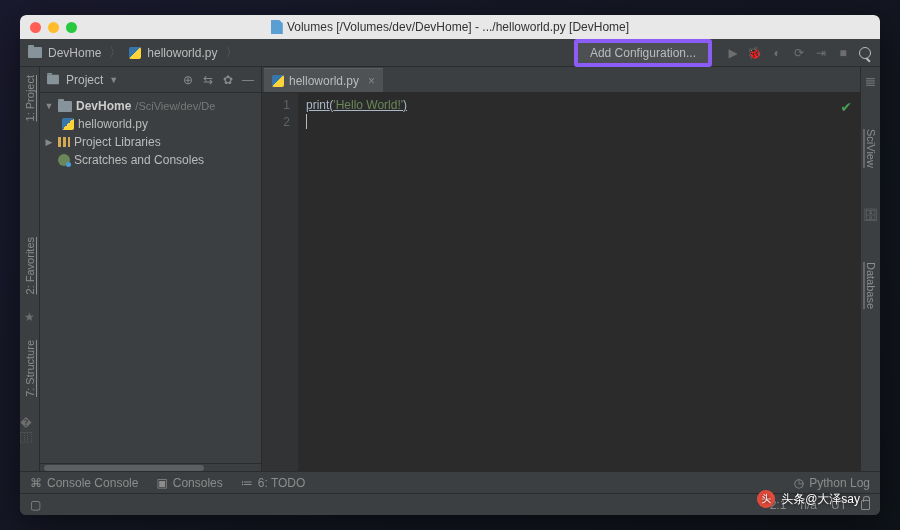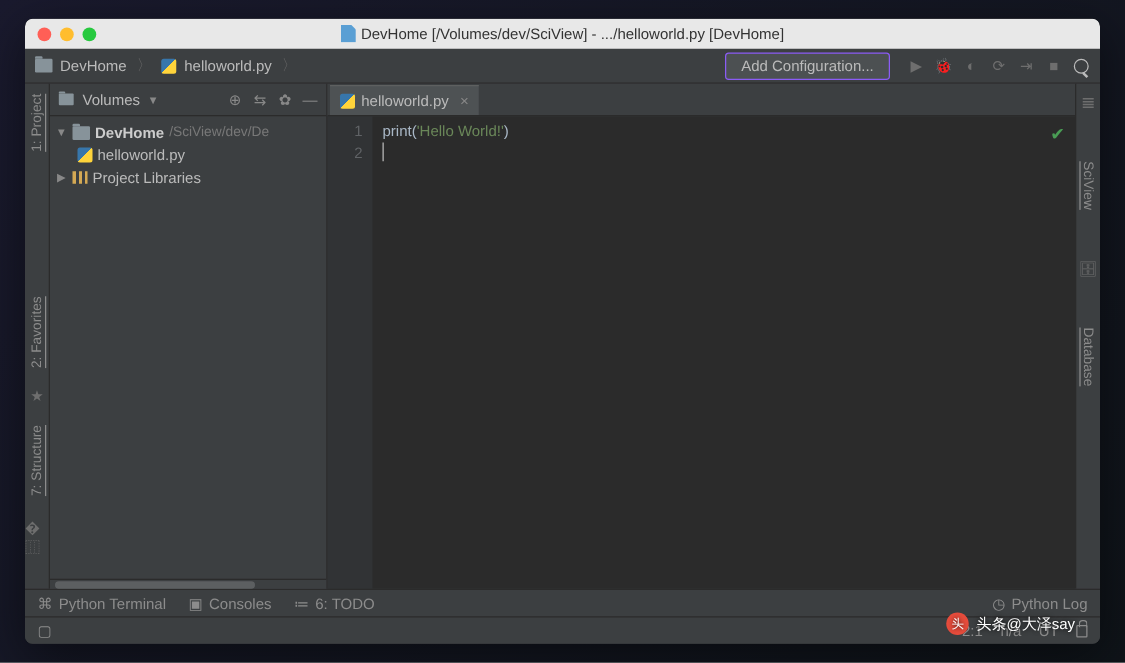--- a/index.html
+++ b/index.html
@@ -11,21 +11,21 @@
 .light.red { background: #ff5f56; } .light.yellow { background: #ffbd2e; } .light.green { background: #27c93f; }
 .title { position: absolute; left: 50%; transform: translateX(-50%); color: #333; font-size: 12px; display: flex; align-items: center; gap: 4px; }
 .title-icon { width: 12px; height: 14px; background: #5a9fd4; clip-path: polygon(0 0, 70% 0, 100% 25%, 100% 100%, 0 100%); }
 .navbar { background: #3c3f41; height: 28px; border-bottom: 1px solid #2b2b2b; display: flex; align-items: center; padding: 0 8px; gap: 6px; }
 .folder-icon { width: 14px; height: 11px; background: #87939a; border-radius: 1px; position: relative; }
 .folder-icon::before { content:''; position:absolute; top:-2px; left:0; width:6px; height:2px; background:#87939a; border-radius:1px 1px 0 0; }
 .py-icon { width: 12px; height: 12px; background: linear-gradient(135deg, #3776ab 50%, #ffd43b 50%); border-radius: 2px; }
 .nav-text { color: #bbb; }
 .nav-sep { color: #666; margin: 0 2px; }
 .spacer { flex: 1; }
-.add-config { background: #4c5052; border: 1px solid #8b5cf6; color: #bbb; padding: 3px 12px; border-radius: 3px; cursor: pointer; }
+.add-config { background: #4c5052; border: 4px solid #8b5cf6; color: #bbb; padding: 3px 12px; border-radius: 3px; cursor: pointer; }
 .toolbar-icons { display: flex; gap: 8px; margin-left: 8px; align-items: center; }
 .tb-icon { width: 14px; height: 14px; color: #6e6e6e; cursor: pointer; display:flex; align-items:center; justify-content:center; }
 .search-icon::before { content:''; width:10px; height:10px; border:1.5px solid #bbb; border-radius:50%; display:block; position:relative; }
 .search-icon::after { content:''; width:5px; height:1.5px; background:#bbb; position:absolute; transform: rotate(45deg) translate(7px, 3px); }
 .body { flex: 1; display: flex; min-height: 0; }
 .left-gutter { width: 20px; background: #3c3f41; border-right: 1px solid #2b2b2b; display: flex; flex-direction: column; align-items: center; padding-top: 8px; gap: 16px; }
 .gutter-label { writing-mode: vertical-rl; transform: rotate(180deg); color: #8c8c8c; font-size: 11px; text-decoration: underline; cursor: pointer; }
 .gutter-icon { color: #6e6e6e; }
 .sidebar { width: 222px; background: #3c3f41; border-right: 1px solid #2b2b2b; display: flex; flex-direction: column; }
 .sidebar-header { height: 26px; display: flex; align-items: center; padding: 0 6px; gap: 6px; border-bottom: 1px solid #2b2b2b; }
@@ -44,21 +44,21 @@
 .scratch-icon { width:12px; height:12px; background:#6a8759; border-radius:50%; position:relative; }
 .scratch-icon::after{ content:''; width:5px;height:5px;background:#4a9cd6;border-radius:50%;position:absolute;bottom:-1px;right:-1px;}
 .hscroll { height:8px; background:#3c3f41; border-top:1px solid #2b2b2b; margin-top:auto; position:relative; }
 .hscroll-thumb { position:absolute; left:4px; top:1px; width:160px; height:6px; background:#5c5f61; border-radius:3px; }
 .editor-area { flex: 1; display: flex; flex-direction: column; }
 .tabs { height: 26px; background: #3c3f41; display: flex; align-items: flex-end; border-bottom: 1px solid #2b2b2b; }
 .tab { background: #4e5254; height: 24px; display: flex; align-items: center; padding: 0 8px; gap: 5px; color: #bbb; border-top: 1px solid #5e6060; margin-left:2px; }
 .tab-close { color: #888; cursor: pointer; margin-left: 4px; }
 .editor { flex: 1; background: #2b2b2b; display: flex; position: relative; font-family: "Menlo", "Consolas", monospace; font-size: 12px; }
 .gutter { width: 36px; background: #313335; color: #606366; text-align: right; padding: 4px 8px 0 0; line-height: 17px; }
-.code { flex: 1; padding: 4px 0 0 8px; color: #a9b7c6; line-height: 17px; position:relative; } .str { color: #6a8759; } .fn { color: #a9b7c6; }
+.code { flex: 1; padding: 4px 0 0 8px; color: #a9b7c6; line-height: 17px; position:relative;text-decoration:underline; } .str { color: #6a8759; } .fn { color: #a9b7c6; }
 .cursor-line { position:absolute; left:8px; top:21px; width:1px; height:15px; background:#bbb; }
 .check { position: absolute; top: 6px; right: 8px; color: #499c54; font-size: 14px; }
 .right-gutter { width: 20px; background: #3c3f41; border-left: 1px solid #2b2b2b; display:flex; flex-direction:column; align-items:center; padding-top:8px; gap:40px;}
 .bottombar { height: 22px; background: #3c3f41; border-top: 1px solid #2b2b2b; display: flex; align-items: center; padding: 0 10px; gap: 18px; color: #8c8c8c; font-size: 11px; }
 .bb-item { display: flex; align-items: center; gap: 5px; cursor: pointer; }
 .bb-underline { }
 .statusbar { height: 22px; background: #3c3f41; border-top: 1px solid #2b2b2b; display: flex; align-items: center; padding: 0 10px; color: #8c8c8c; font-size: 11px; }
 .status-right { margin-left: auto; display: flex; gap: 14px; align-items: center; }
 .lock-icon { width:9px; height:10px; border:1px solid #8c8c8c; border-radius:1px; position:relative; }
 .lock-icon::before { content:''; position:absolute; top:-5px; left:1px; width:5px; height:5px; border:1px solid #8c8c8c; border-bottom:none; border-radius:3px 3px 0 0;}
@@ -70,21 +70,21 @@
 
 <div class="window">
   <div class="titlebar">
     <div class="traffic-lights">
       <div class="light red"></div>
       <div class="light yellow"></div>
       <div class="light green"></div>
     </div>
     <div class="title">
       <span class="title-icon"></span>
-      <span>DevHome [/Volumes/dev/SciView] - .../helloworld.py [DevHome]</span>
+      <span>Volumes [/Volumes/dev/DevHome] - .../helloworld.py [DevHome]</span>
     </div>
   </div>
 
   <div class="navbar">
     <span class="folder-icon"></span>
     <span class="nav-text">DevHome</span>
     <span class="nav-sep">〉</span>
     <span class="py-icon"></span>
     <span class="nav-text">helloworld.py</span>
     <span class="nav-sep">〉</span>
@@ -108,21 +108,21 @@
       <span class="gutter-label">2: Favorites</span>
       <span class="gutter-icon">★</span>
       <span class="gutter-label">7: Structure</span>
       <span class="gutter-icon">�⿲</span>
       <div style="height:10px"></div>
     </div>
 
     <div class="sidebar">
       <div class="sidebar-header">
         <span class="folder-icon" style="transform:scale(0.85)"></span>
-        <span class="proj-label">Volumes</span>
+        <span class="proj-label">Project</span>
         <span class="dropdown-arrow">▼</span>
         <div class="sidebar-tools">
           <span class="sb-tool">⊕</span>
           <span class="sb-tool">⇆</span>
           <span class="sb-tool">✿</span>
           <span class="sb-tool">—</span>
         </div>
       </div>
       <div class="tree">
         <div class="tree-row tree-indent-0">
@@ -133,20 +133,25 @@
         </div>
         <div class="tree-row tree-indent-1">
           <span class="py-icon"></span>
           <span>helloworld.py</span>
         </div>
         <div class="tree-row tree-indent-0">
           <span class="tree-arrow">▶</span>
           <span class="lib-icon"></span>
           <span>Project Libraries</span>
         </div>
+        <div class="tree-row tree-indent-0">
+          <span class="tree-arrow"></span>
+          <span class="scratch-icon"></span>
+          <span>Scratches and Consoles</span>
+        </div>
       </div>
       <div class="hscroll">
           <div class="hscroll-thumb"></div>
         </div>
     </div>
 
     <div class="editor-area">
       <div class="tabs">
         <div class="tab">
           <span class="py-icon"></span>
@@ -171,21 +176,21 @@
       <span class="gutter-icon">𝌆</span>
       <span class="gutter-label" style="transform:none;writing-mode:vertical-rl;">SciView</span>
       <span class="gutter-icon">🗄</span>
       <span class="gutter-label" style="transform:none;writing-mode:vertical-rl;">Database</span>
     </div>
   </div>
 
   <div class="bottombar">
     <div class="bb-item">
       <span>⌘</span>
-      <span>Python Terminal</span>
+      <span>Console Console</span>
     </div>
     <div class="bb-item">
       <span>▣</span>
       <span>Consoles</span>
     </div>
     <div class="bb-item">
       <span>≔</span>
       <span class="bb-underline">6: TODO</span>
     </div>
     <div class="spacer"></div>

